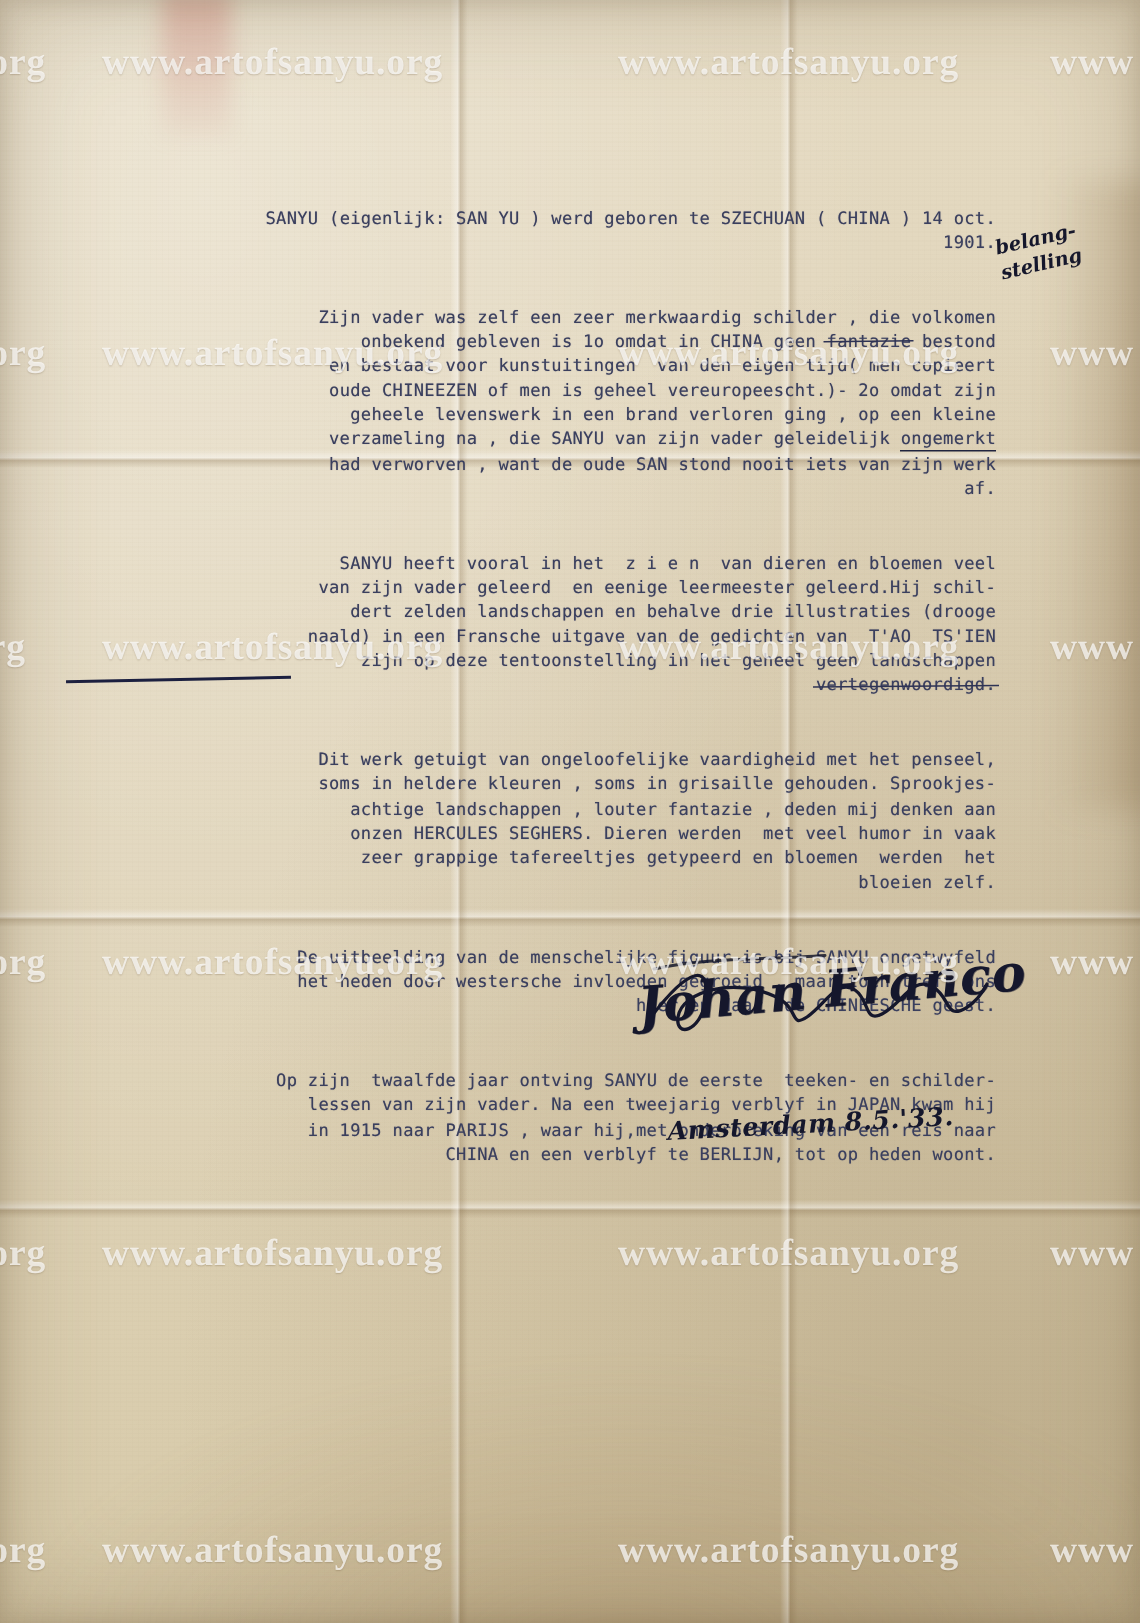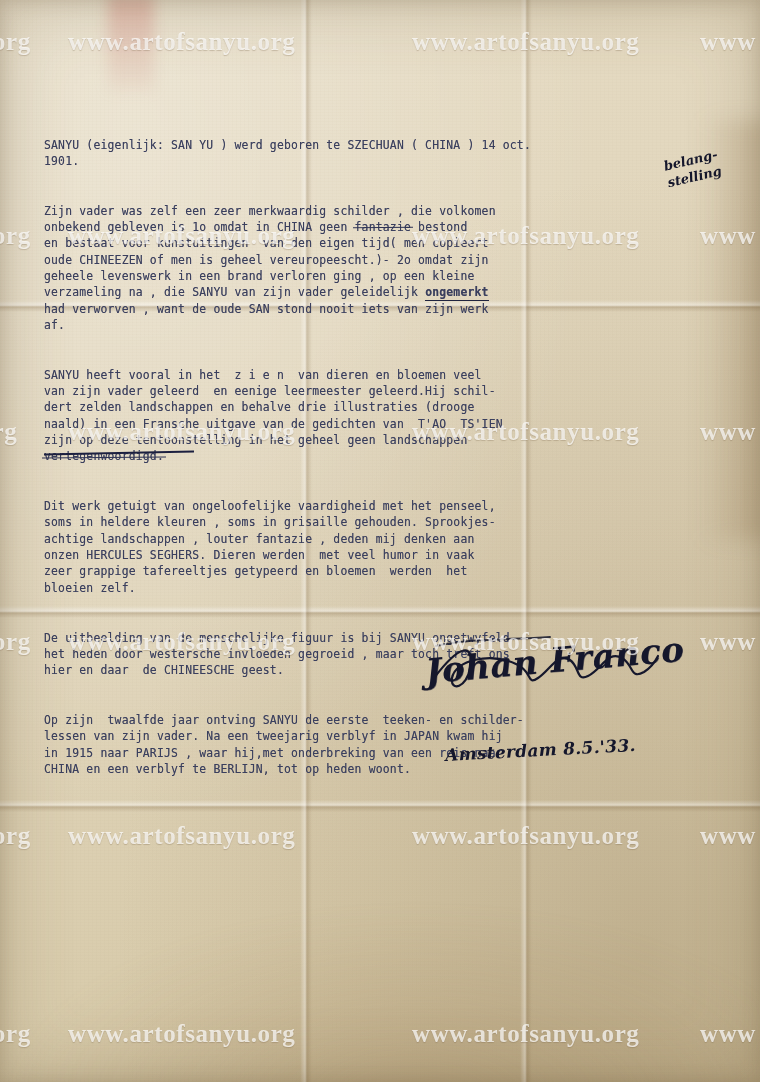--- a/index.html
+++ b/index.html
@@ -92,41 +92,40 @@
     top: 104px;
     width: 620px;
     font-family: "DejaVu Sans Mono", "Liberation Mono", monospace;
     font-size: 11.4px;
     line-height: 16.3px;
     color: #3a3f5e;
     letter-spacing: .2px;
     white-space: pre-wrap;
     text-shadow: 0 0 .6px rgba(58,63,94,.55);
   }
-  .para { margin: 0 0 0 0; }
+  .para { margin: 0 0 0 0; text-align: right; }
   .para + .para { margin-top: 1px; }
 
   
   .strike {
     position: relative;
   }
   .strike::after {
     content: "";
     position: absolute;
     left: -2px; right: -2px;
     top: 52%;
     height: 1.3px;
     background: #2e3354;
     transform: rotate(-.5deg);
   }
   
   .ul-ink {
     border-bottom: 1.4px solid #20243f;
     padding-bottom: 1px;
-    font-weight: bold;
   }
 
   
   .ink {
     position: absolute;
     color: #15172c;
     font-family: "DejaVu Serif", serif;
     font-style: italic;
     pointer-events: none;
   }

